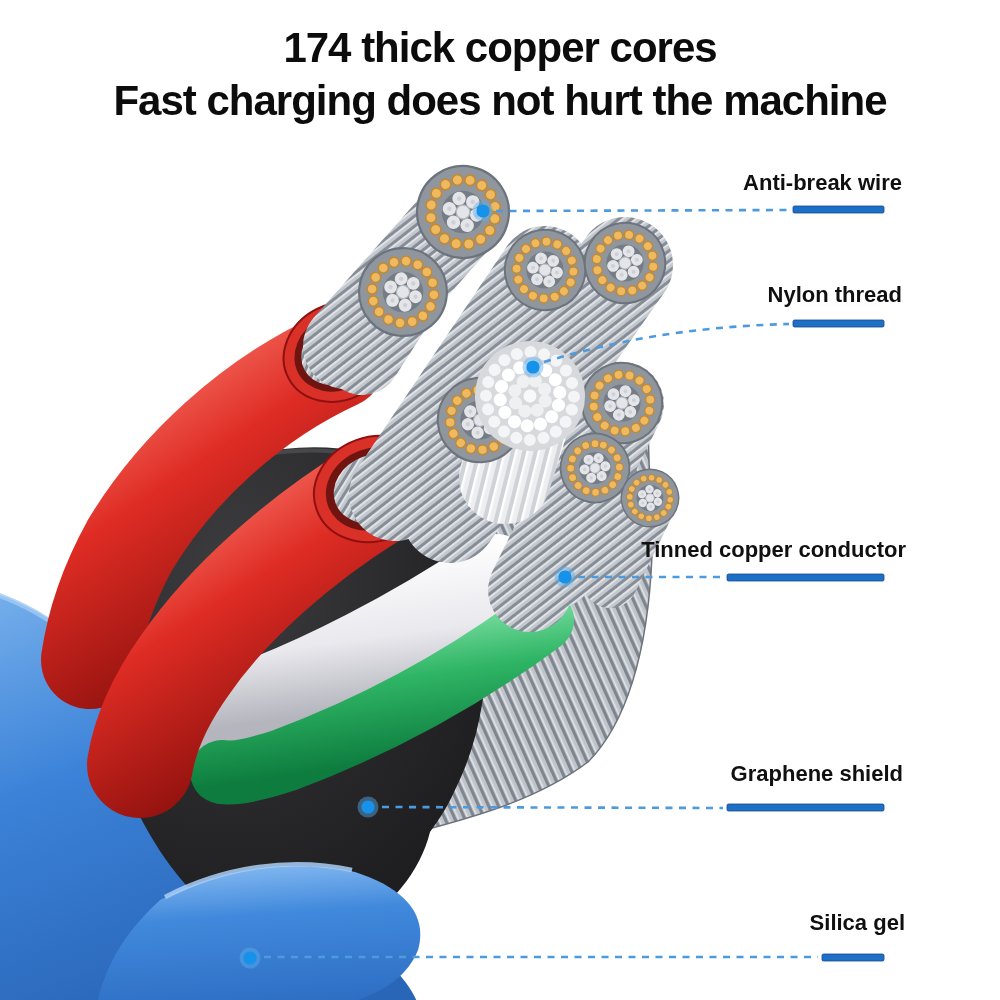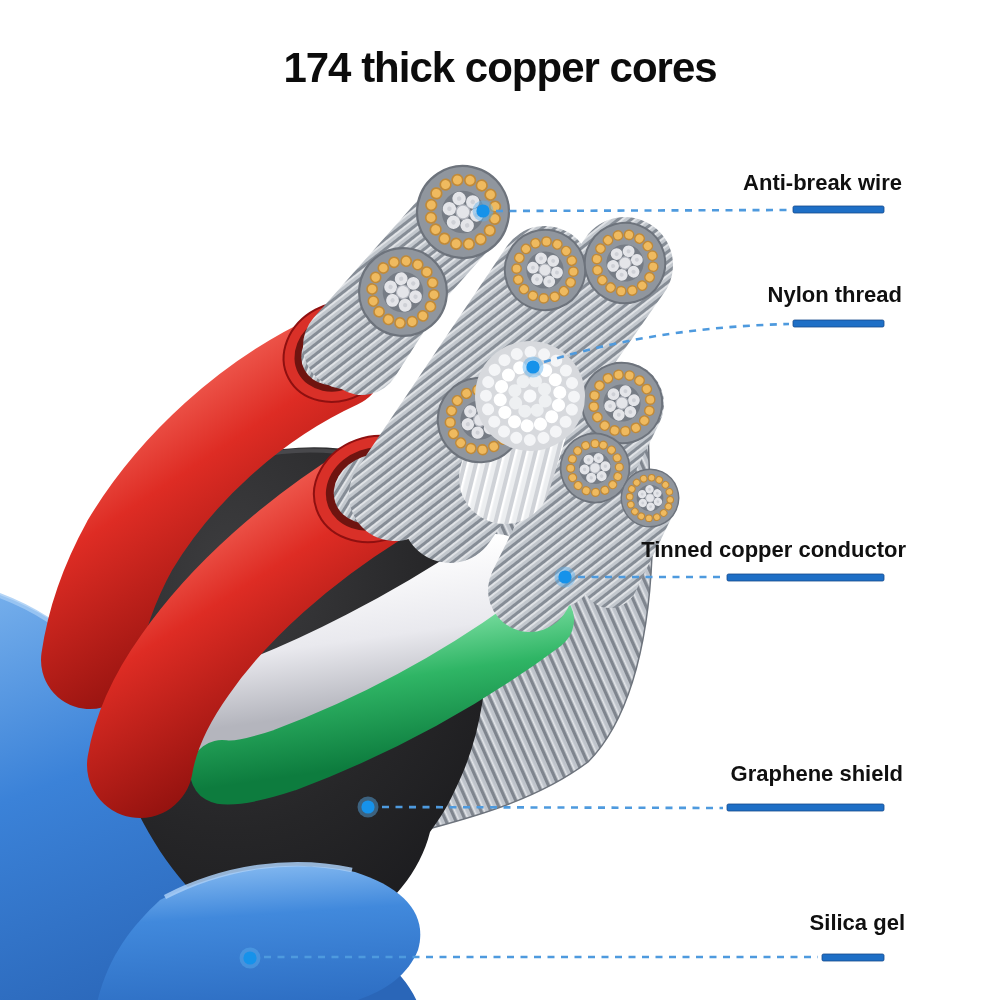--- a/index.html
+++ b/index.html
@@ -1,19 +1,19 @@
 <!DOCTYPE html>
 <html><head>
 <meta charset="utf-8">
 <style>
   html,body{margin:0;padding:0;background:#ffffff;}
   .stage{position:relative;width:1000px;height:1000px;background:#ffffff;overflow:hidden;
          font-family:"Liberation Sans",sans-serif;}
   .title-block{position:absolute;top:22px;left:0;right:0;text-align:center;
-               color:#0c0c0c;font-weight:700;line-height:1.26;letter-spacing:-1px;margin-top:20px;}
+               color:#0c0c0c;font-weight:700;line-height:1.26;letter-spacing:-1px;}
   .title-line{font-size:42px;white-space:nowrap;}
   svg.scene{position:absolute;left:0;top:0;}
   .lbl{font-family:"Liberation Sans",sans-serif;font-weight:700;font-size:22px;fill:#101010;}
   .dash{fill:none;stroke:#4e9ade;stroke-width:2.6;stroke-dasharray:7 6.5;}
   .bar{fill:#1e6fc6;stroke:#15498c;stroke-width:0.8;}
 </style>
 </head>
 <body>
 
 <div class="stage">
@@ -183,15 +183,16 @@
         <path class="dash" d="M 264,957 L 818,957"></path>
         <rect class="bar" x="822" y="954" width="62" height="7" rx="1.5"></rect>
         <text class="lbl" x="905" y="930" text-anchor="end">Silica gel</text>
         <use href="#dotT" transform="translate(250,958)"></use>
       </g>
     </g>
   </svg>
 
   <div class="title-block">
     <div class="title-line">174 thick copper cores</div>
+    <div class="title-line">Fast charging does not hurt the machine</div>
   </div>
 
 </div>
 
 </body></html>

